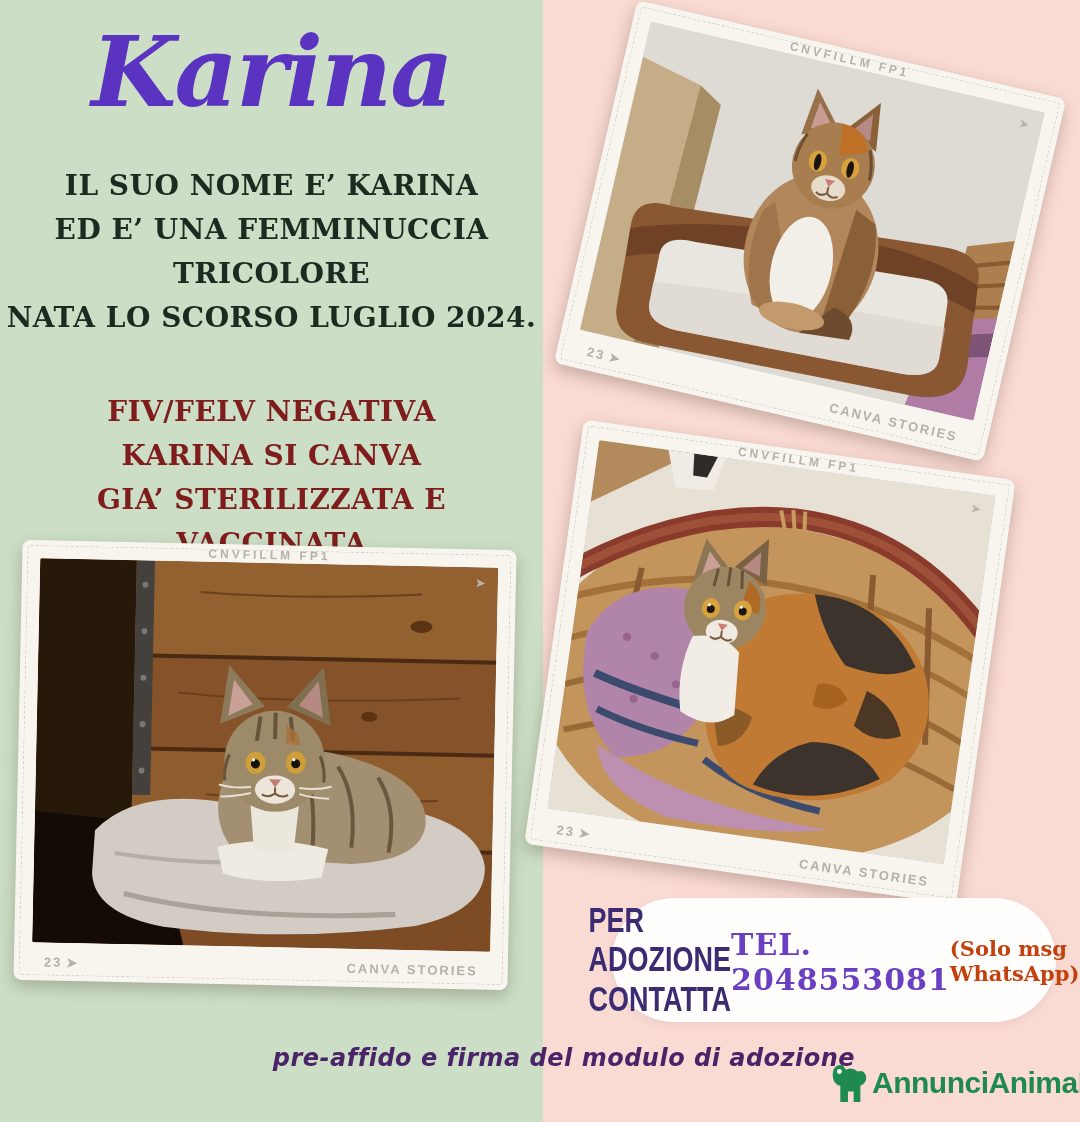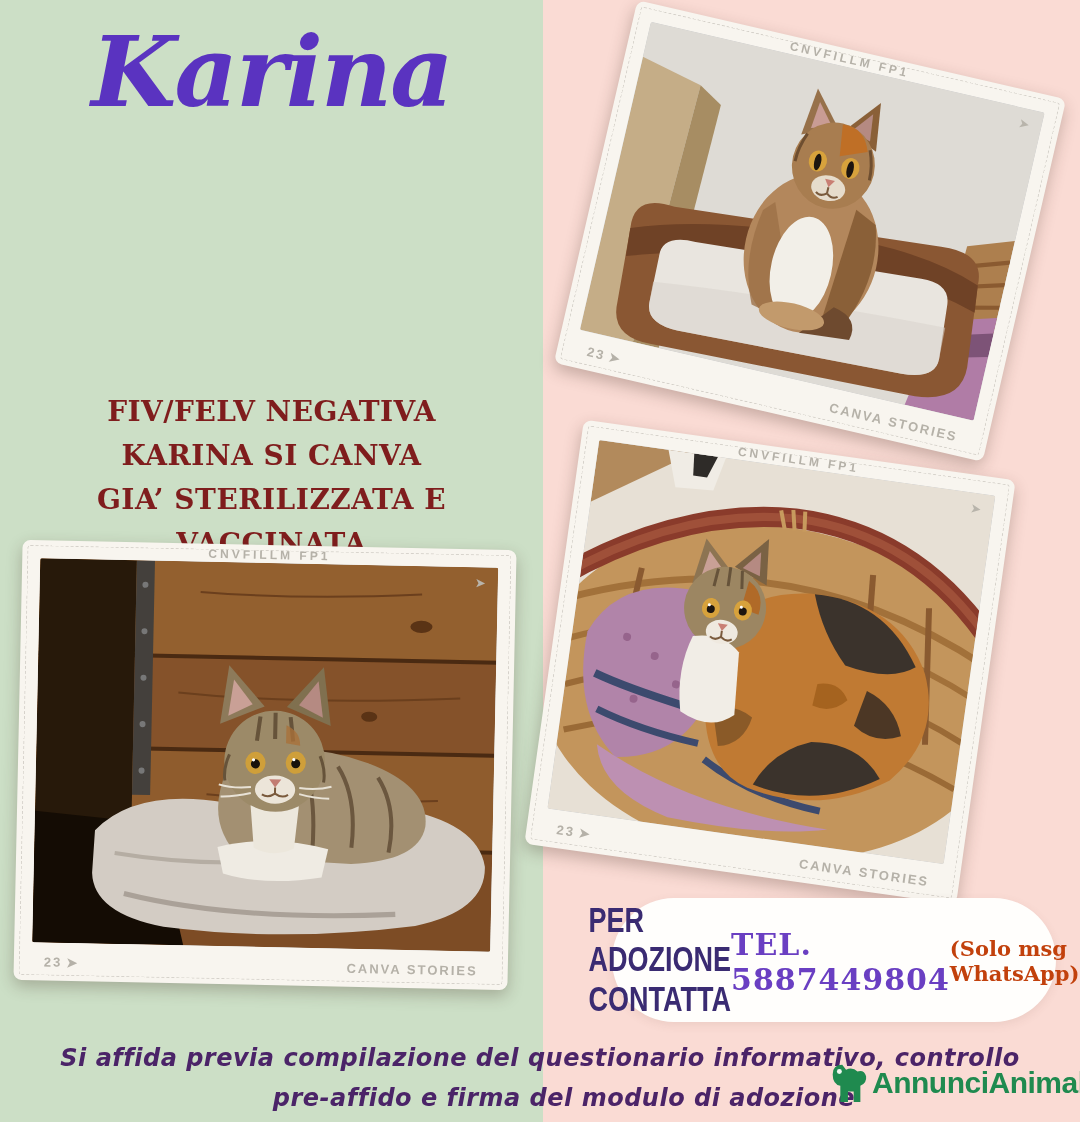--- a/index.html
+++ b/index.html
@@ -55,20 +55,26 @@
 </style>
 </head>
 <body>
 
 <div id="flyer">
   <div class="bg-left"></div>
   <div class="bg-right"></div>
 
   <div class="title">Karina</div>
 
+  <div class="intro">
+    <div>IL SUO NOME E’ KARINA</div>
+    <div>ED E’ UNA FEMMINUCCIA</div>
+    <div>TRICOLORE</div>
+    <div>NATA LO SCORSO LUGLIO 2024.</div>
+  </div>
 
   <div class="health">
     <div>FIV/FELV NEGATIVA</div>
     <div>KARINA SI CANVA</div>
     <div>GIA’ STERILIZZATA E VACCINATA</div>
   </div>
 
   <div class="polaroid" id="photo1">
     <div class="film-label">CNVFILLM FP1</div>
     <div class="photo-area">
@@ -229,26 +235,25 @@
       </svg>
     </div>
     <div class="bottom-strip">
       <span class="counter"><span>23</span><span class="film-arrow-inline">➤</span></span>
       <span>CANVA STORIES</span>
     </div>
   </div>
 
   <div class="contact-box">
     <span class="contact-heading">PER ADOZIONE CONTATTA</span>
-    <span class="contact-phone">TEL. 5887449804</span>
+    <span class="contact-phone">TEL. 2048553081</span>
     <span class="contact-note">(Solo msg WhatsApp)</span>
   </div>
 
   <div class="footer-script">
-    <div class="line1">Si affida previa compilazione del questionario informativo, controllo</div>
     <div class="line2">pre-affido e firma del modulo di adozione</div>
   </div>
 
   <div class="logo">
     <span class="logo-icon">
       <svg width="42" height="46" viewBox="0 0 44 48">
         <path fill="#1f8a4f" d="M15 44 L15 27 Q7 25 7 15 Q7 5 17 5 L21 10 Q28 7 33 12 Q40 10 42 17 Q43 24 36 27 L36 44 L29 44 L29 33 L23 33 L23 44 Z"></path>
         <circle cx="14" cy="12" r="2.6" fill="#f0f7f1"></circle>
       </svg>
     </span>

